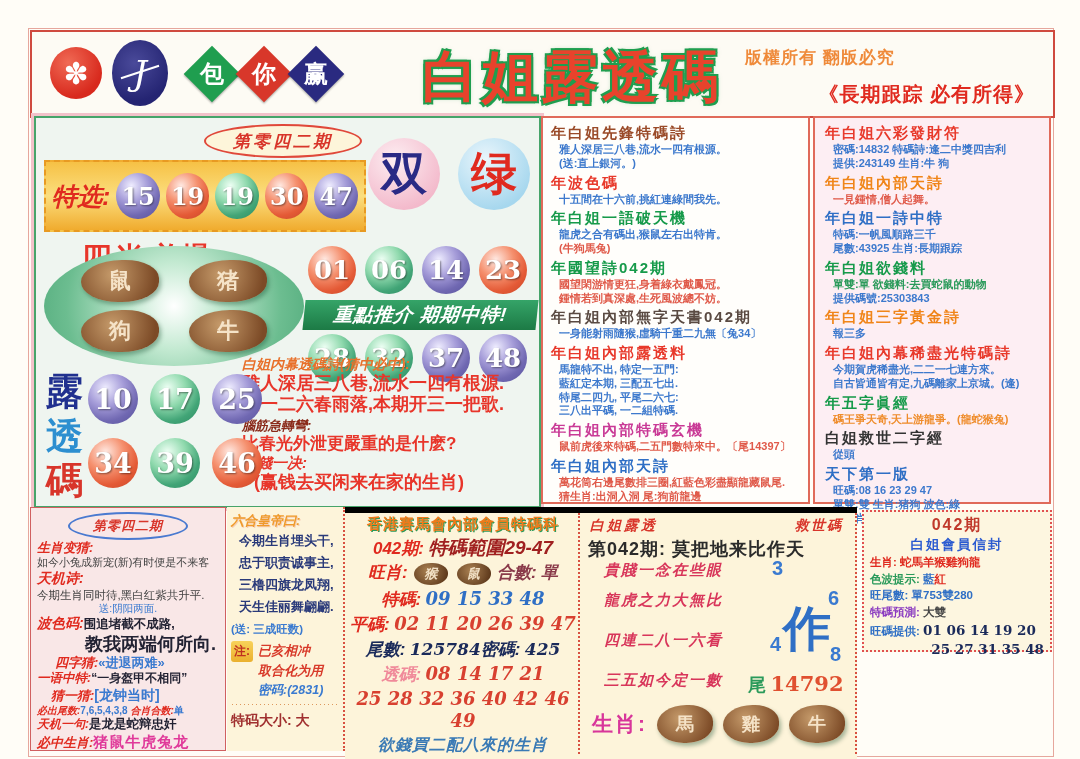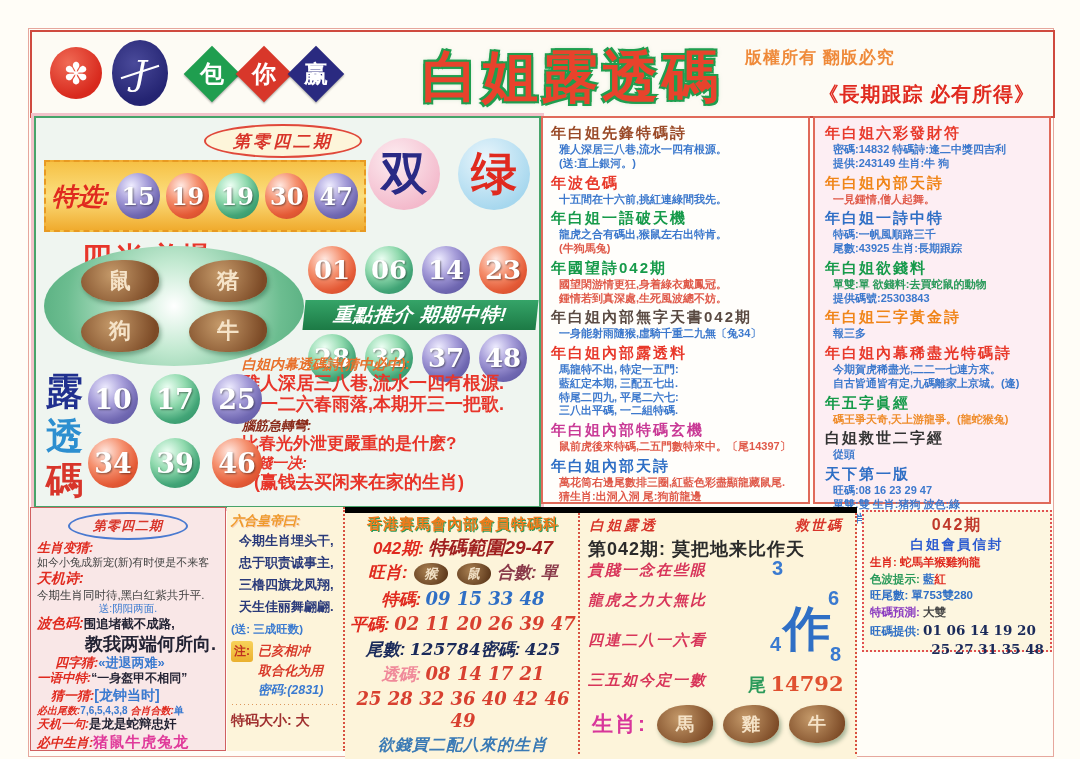--- a/index.html
+++ b/index.html
@@ -120,21 +120,21 @@
       text-shadow:1px 1px 0 #2a9a5a;}
   .p3 .r{margin-top:3px;line-height:1.2;font-style:italic;}
   .mini-animal{display:inline-flex;width:34px;height:22px;border-radius:50% 45% 50% 50%;
       background:radial-gradient(circle at 40% 35%,#a98052,#5f3a1c 80%);color:#f1e0c5;font-size:13px;
       align-items:center;justify-content:center;font-weight:bold;vertical-align:middle;margin:0 2px;}
   .p4{position:absolute;left:233px;top:0;width:279px;height:241px;border-right:2px dotted #d85040;
       border-left:2px dotted #d85040;box-sizing:border-box;}
   .p4 .h1{position:absolute;left:10px;top:4px;color:#d8352a;font-weight:900;font-style:italic;font-size:14px;letter-spacing:3px;}
   .p4 .h2{position:absolute;right:12px;top:4px;color:#d8352a;font-weight:900;font-style:italic;font-size:14px;letter-spacing:2px;}
   .p4 .issue-line{position:absolute;left:8px;top:24px;color:#2b2b2b;font-weight:900;font-size:18px;letter-spacing:1px;}
-  .p4 .pm{position:absolute;left:8px;color:#d8355a;font-weight:900;font-style:italic;font-size:15px;letter-spacing:2px;}
+  .p4 .pm{position:absolute;left:24px;color:#d8355a;font-weight:900;font-style:italic;font-size:15px;letter-spacing:2px;}
   .p4 .num{position:absolute;color:#3a7ad0;font-weight:bold;font-size:20px;}
   .p4 .zuo{position:absolute;left:203px;top:84px;color:#2f6fc5;font-weight:900;font-size:48px;}
   .p4 .tail{position:absolute;left:168px;top:158px;font-weight:900;}
   .p4 .tail .w{color:#2a9a5a;font-size:18px;} .p4 .tail .v{color:#e05030;font-size:21px;font-family:"DejaVu Serif",serif;}
   .p4 .sx{position:absolute;left:12px;top:192px;display:flex;align-items:center;gap:10px;}
   .p4 .sx .lbl{color:#d8359a;font-weight:900;font-size:21px;letter-spacing:2px;}
   .p4 .sx .animal{width:56px;height:38px;font-size:18px;}
   .p5box{position:absolute;left:862px;top:510px;width:190px;height:142px;background:#fdf6e0;
       border:2px dotted #e05050;box-sizing:border-box;padding:3px 6px;text-align:left;}
   .p5box .issue{text-align:center;color:#c0392b;font-weight:900;font-size:16px;letter-spacing:2px;}

